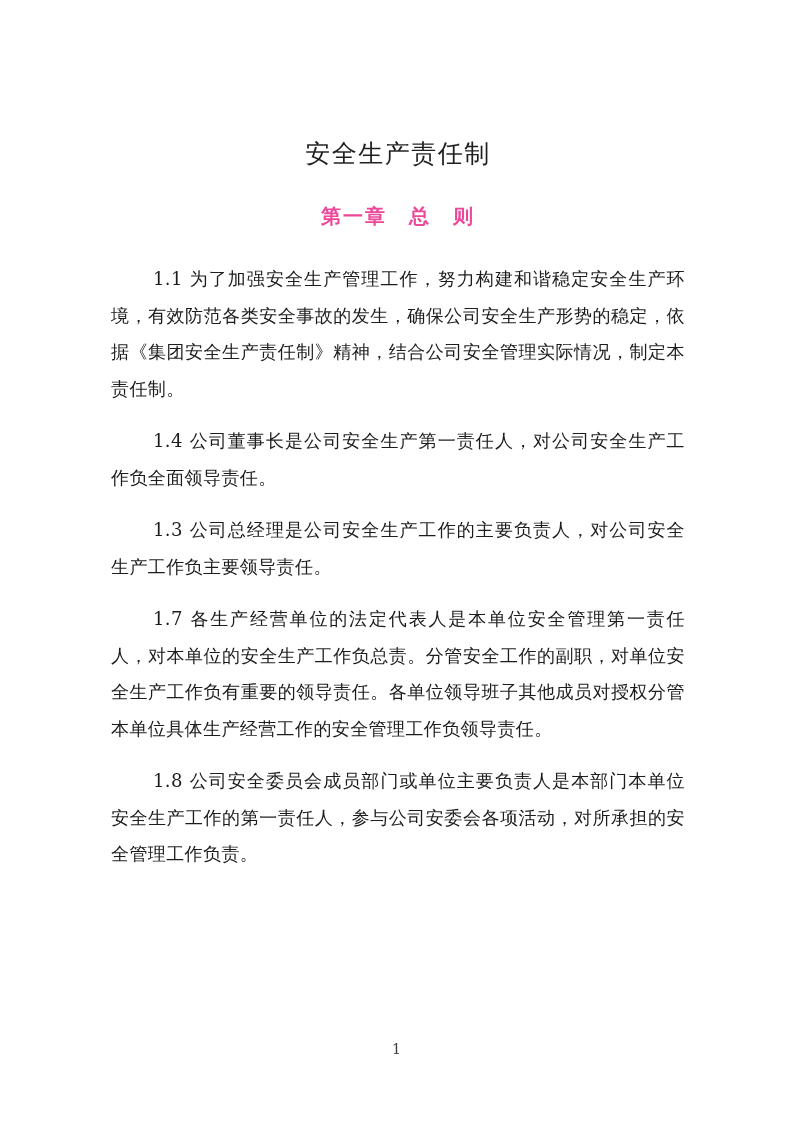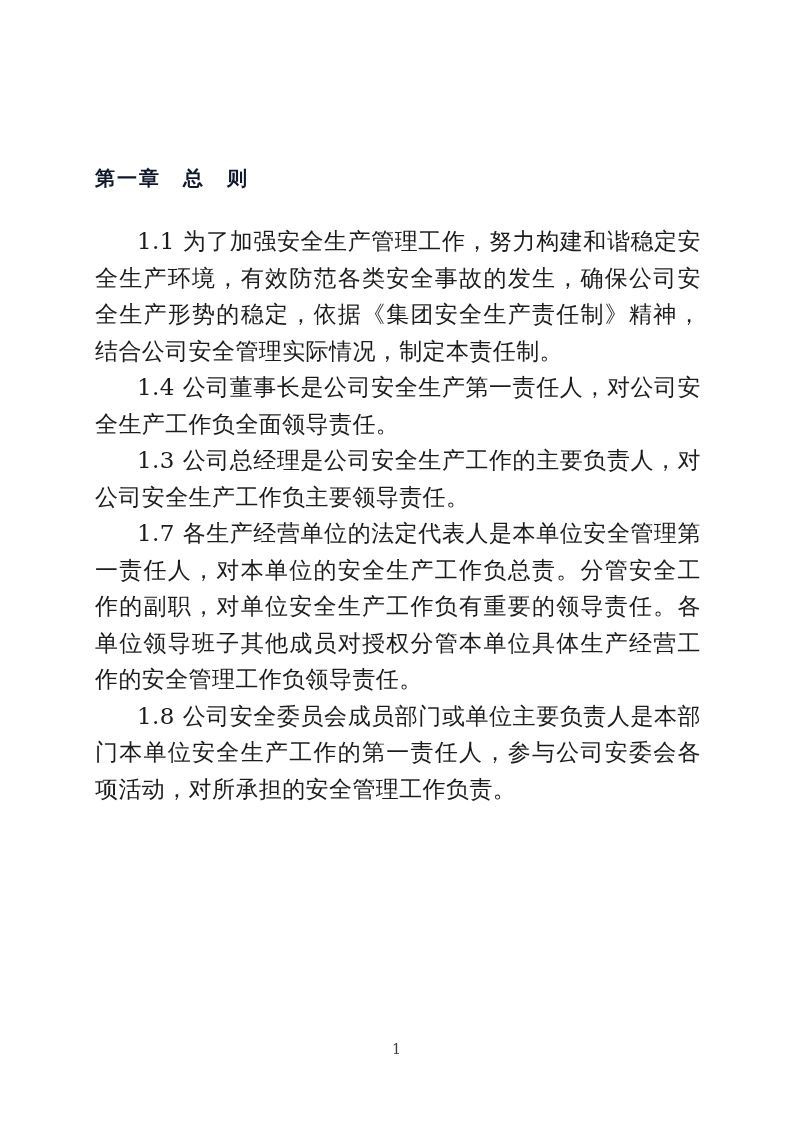--- a/index.html
+++ b/index.html
@@ -39,38 +39,38 @@
     line-height: 34px;
     font-weight: 400;
     letter-spacing: 1.5px;
     font-family: "DejaVu Serif", "Liberation Serif", serif;
     color: #1f1f1f;
     margin: 0 0 0 0;
     padding-top: 4px;
   }
 
   .chapter-heading {
-    text-align: left;
+    text-align: center;
     font-size: 20px;
     line-height: 30px;
     font-weight: 700;
     letter-spacing: 2px;
     font-family: "DejaVu Sans", "Liberation Sans", sans-serif;
-    color: #0f172a;
+    color: #ec4899;
     margin: 30px 0 0 0;
     white-space: pre;
   }
 
   .body-block {
     margin-top: 30px;
   }
 
   p.para {
-    margin: 0;
-    font-size: 23px;
+    margin: 16px;
+    font-size: 18px;
     line-height: 36.5px;
     text-align: justify;
     text-justify: inter-character;
     text-indent: 42px;
     letter-spacing: 0.4px;
     color: #1c1c1c;
     font-family: "DejaVu Serif", "Liberation Serif", serif;
     word-break: break-all;
   }
 
@@ -86,20 +86,21 @@
     font-family: "DejaVu Serif", "Liberation Serif", serif;
   }
 </style>
 </head>
 <body>
 
 <div class="page">
 
   <div class="content">
 
+    <h1 class="doc-title">安全生产责任制</h1>
 
     <h2 class="chapter-heading">第一章　总　则</h2>
 
     <div class="body-block">
       <p class="para">1.1 为了加强安全生产管理工作，努力构建和谐稳定安全生产环境，有效防范各类安全事故的发生，确保公司安全生产形势的稳定，依据《集团安全生产责任制》精神，结合公司安全管理实际情况，制定本责任制。</p>
       <p class="para">1.4 公司董事长是公司安全生产第一责任人，对公司安全生产工作负全面领导责任。</p>
       <p class="para">1.3 公司总经理是公司安全生产工作的主要负责人，对公司安全生产工作负主要领导责任。</p>
       <p class="para">1.7 各生产经营单位的法定代表人是本单位安全管理第一责任人，对本单位的安全生产工作负总责。分管安全工作的副职，对单位安全生产工作负有重要的领导责任。各单位领导班子其他成员对授权分管本单位具体生产经营工作的安全管理工作负领导责任。</p>
       <p class="para">1.8 公司安全委员会成员部门或单位主要负责人是本部门本单位安全生产工作的第一责任人，参与公司安委会各项活动，对所承担的安全管理工作负责。</p>
     </div>

